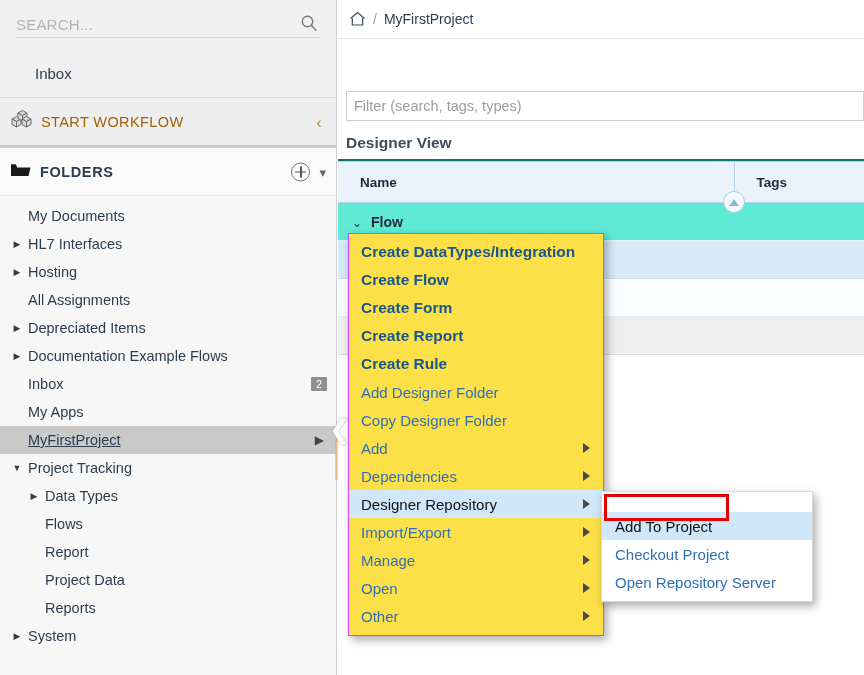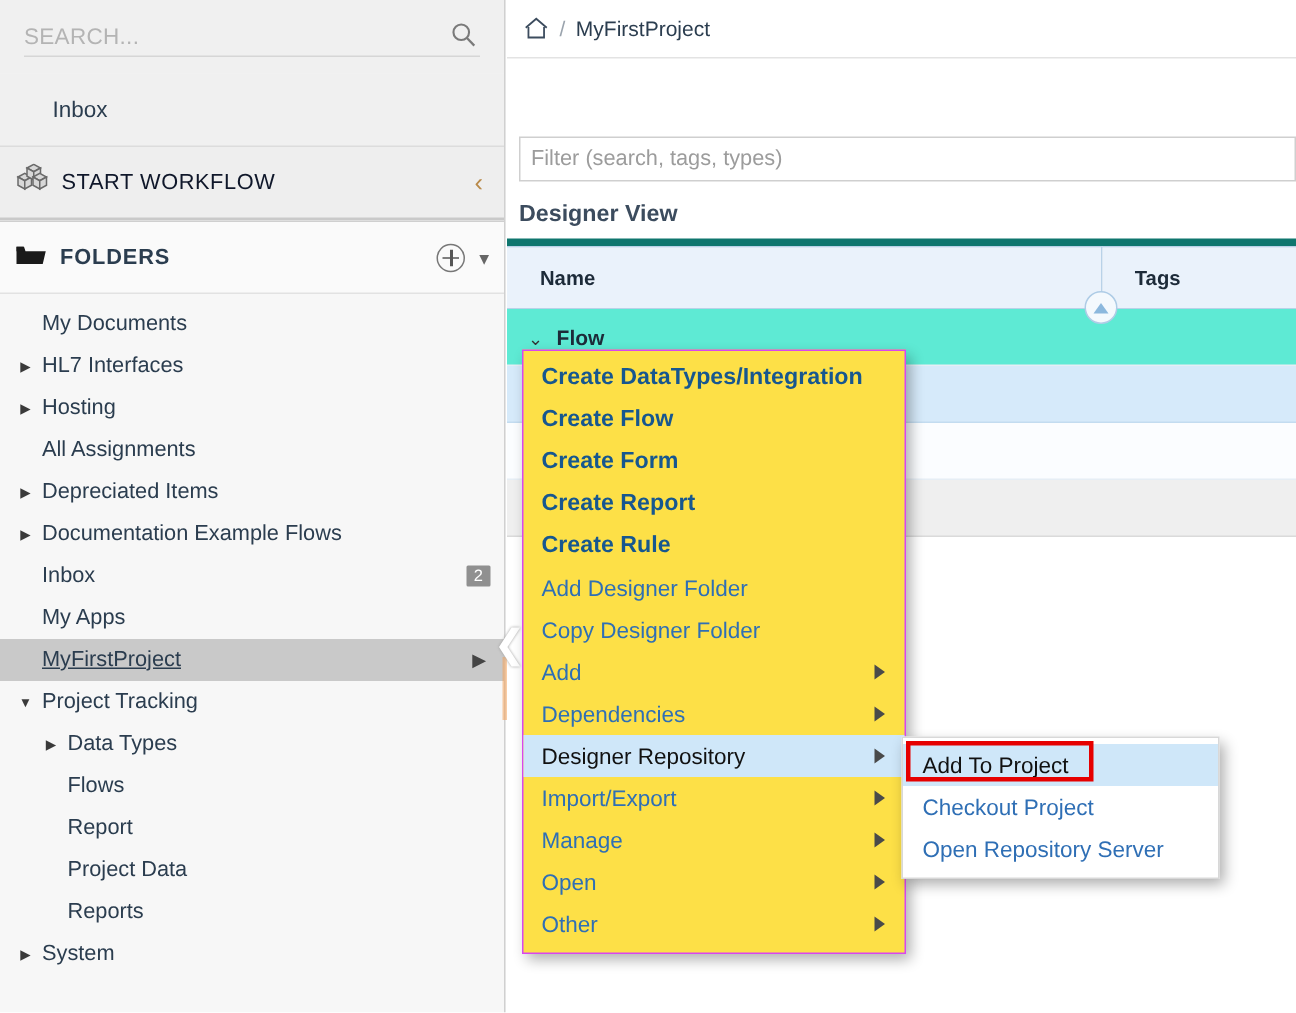--- a/index.html
+++ b/index.html
@@ -49,21 +49,21 @@
     position:relative;
     padding-left:10px;
   }
   .section-bar.folders {
     background:#fafafa;
     border-bottom:1px solid #e2e2e2;
     border-top:1px solid #cfcfcf;
   }
   .section-title {
     font-size:14.5px; letter-spacing:.4px;
-    color:#0f172a; margin-left:9px;
+    color:#a16207; margin-left:9px;
   }
   .section-bar.folders .section-title { color:#2b3d4f; font-weight:bold; letter-spacing:.6px;}
   .collapse-chevron {
     position:absolute; right:14px; top:50%; transform:translateY(-50%);
     color:#b98a4a; font-size:17px; line-height:1;
   }
   .folders-actions {
     position:absolute; right:10px; top:50%; transform:translateY(-50%);
     display:flex; align-items:center; gap:9px;
   }
@@ -140,21 +140,21 @@
     font-family:"Liberation Sans", sans-serif;
     font-size:14.5px; color:#444; padding:0 7px;
     background:#fff;
     margin-top:44px;
   }
   .filter-input::placeholder { color:#9c9c9c; }
 
   .designer-view-title {
     font-size:15.5px; font-weight:bold; color:#3c4c5e;
     padding:13px 0 7px 8px;
-    border-bottom:5px solid #0f766e;
+    border-bottom:2px solid #0f766e;
     margin-right:0px;
   }
 
   table.grid { width:100%; border-collapse:collapse; table-layout:fixed; }
   table.grid th {
     background:#eaf2fb; text-align:left;
     font-size:13.5px; font-weight:bold; color:#1d2b39;
     height:41px; padding-left:22px;
     border-bottom:1px solid #b9d2e8;
     border-top:1px solid #b9d2e8;
@@ -207,21 +207,21 @@
     width:0;height:0;border-top:5px solid transparent;
     border-bottom:5px solid transparent;border-left:7px solid #4a4a4a;
   }
 
   
   #submenu {
     position:absolute; left:601px; top:491px;
     width:212px; background:#ffffff;
     border:1px solid #d8d8d8;
     box-shadow:3px 4px 9px rgba(0,0,0,.33);
-    z-index:110; padding:4px 0 5px 0;
+    z-index:110; padding:20px 0 5px 0;
   }
   #submenu .menu-item { padding-left:13px; font-size:15px; }
   #submenu .menu-item.sub-highlighted { background:#cfe7f9; color:#111; }
   .red-box {
     position:absolute; left:604px; top:494px;
     width:125px; height:27px;
     border:3px solid #e60000; z-index:130; pointer-events:none;
   }
 </style>
 </head>

